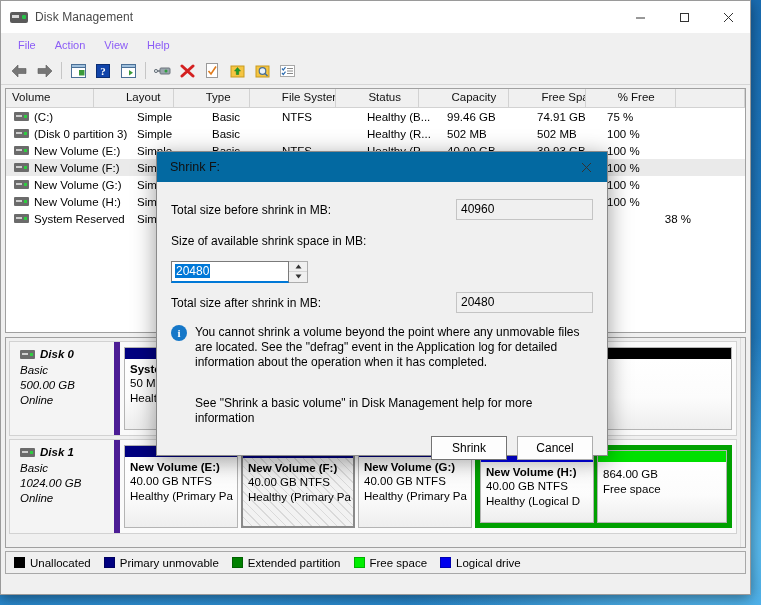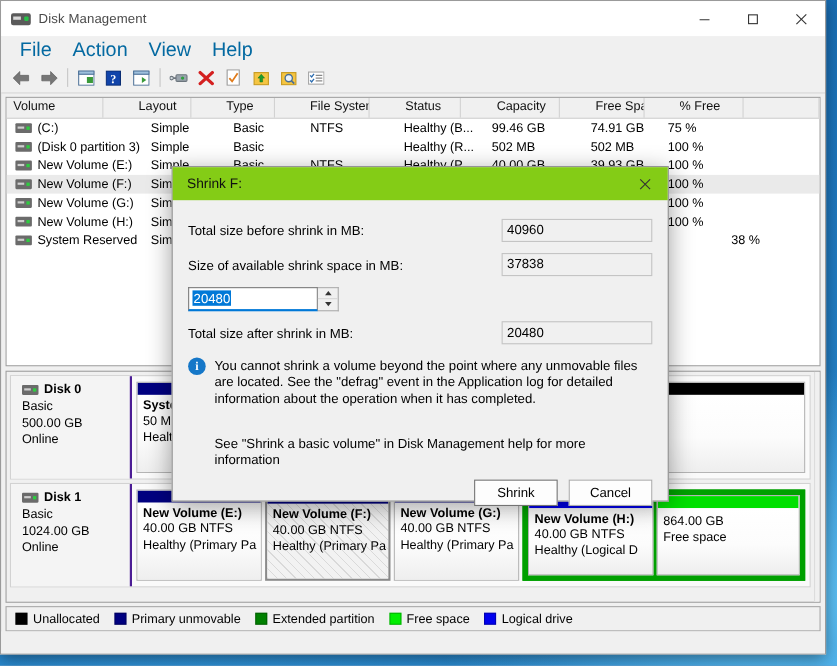--- a/index.html
+++ b/index.html
@@ -23,21 +23,21 @@
   .title-ico{width:18px;height:14px;margin:0 7px 0 9px;position:relative;flex:0 0 auto;}
   .title-ico .body{position:absolute;left:0;top:2px;width:18px;height:11px;background:#5a5a5a;border-radius:2px;}
   .title-ico .led{position:absolute;left:12px;top:5px;width:4px;height:4px;background:#29c24a;border-radius:1px;}
   .title-ico .slot{position:absolute;left:2px;top:5px;width:7px;height:3px;background:#d8d8d8;}
   .title-txt{font-size:12px;color:#4a4a4a;letter-spacing:.1px;}
   .winbtns{margin-left:auto;display:flex;height:32px;}
   .wbtn{width:44px;height:32px;display:flex;align-items:center;justify-content:center;color:#333;}
   .wbtn svg{display:block;}
   
   .menubar{height:24px;background:#f0f0f0;display:flex;align-items:center;padding-left:8px;flex:0 0 auto;}
-  .menu-item{font-size:18px;color:#0369a1;padding:3px 9px;margin-right:1px;}
+  .menu-item{font-size:11px;color:#8b5cf6;padding:3px 9px;margin-right:1px;}
   
   .toolbar{height:27px;background:#f0f0f0;border-bottom:1px solid #d6d6d6;display:flex;align-items:center;padding-left:6px;flex:0 0 auto;}
   .tb{width:24px;height:22px;display:flex;align-items:center;justify-content:center;margin-right:1px;}
   .tbsep{width:1px;height:17px;background:#c6c6c6;margin:0 4px;}
   
   .listwrap{flex:0 0 auto;height:243px;background:#fff;border:1px solid #a0a0a0;margin:3px 4px 0 4px;position:relative;overflow:hidden;}
   .lhead{display:flex;height:18px;background:#f0f0f0;border-bottom:1px solid #d2d2d2;gap:26px;}
   .lhead .hc{font-size:11.5px;color:#111;padding:2px 0 0 6px;border-right:1px solid #d2d2d2;box-sizing:border-box;overflow:hidden;white-space:nowrap;}
   .rows{position:relative;}
   .vrow{display:flex;height:17px;align-items:center;}
@@ -45,21 +45,21 @@
   .vc{font-size:11.5px;color:#000;box-sizing:border-box;padding-left:6px;overflow:hidden;white-space:nowrap;}
   .vc.first{display:flex;align-items:center;padding-left:8px;}
   .dico{width:15px;height:9px;position:relative;margin-right:5px;flex:0 0 auto;}
   .dico .b{position:absolute;inset:0;background:#6b6b6b;border-radius:1px;}
   .dico .g{position:absolute;right:2px;top:3px;width:3px;height:3px;background:#2ecc40;}
   .dico .s{position:absolute;left:2px;top:3px;width:6px;height:2px;background:#cfcfcf;}
   
   .gfx{flex:1 1 auto;background:#f0f0f0;border:1px solid #a0a0a0;margin:4px 4px 0 4px;position:relative;overflow:hidden;display:flex;}
   .gfx-inner{flex:1 1 auto;position:relative;}
   .disk-row{display:flex;height:95px;margin:3px 3px 0 3px;border:1px solid #d2d2d2;background:#fafafa;box-sizing:border-box;}
-  .disk-info{width:110px;border-right:2px solid #4c1d95;padding:6px 0 0 10px;box-sizing:border-box;background:#f4f4f4;}
+  .disk-info{width:110px;border-right:6px solid #4c1d95;padding:6px 0 0 10px;box-sizing:border-box;background:#f4f4f4;font-style:italic;}
   .disk-title{display:flex;align-items:center;font-size:11.5px;font-weight:bold;color:#000;margin-bottom:3px;}
   .disk-meta{font-size:11.5px;color:#000;line-height:15px;}
   .disk-bar{flex:1 1 auto;display:flex;padding:5px 4px 5px 4px;box-sizing:border-box;gap:3px;}
   .part{position:relative;box-sizing:border-box;background:#fff;border:1px solid #b4b4b4;display:flex;flex-direction:column;overflow:hidden;}
   .part .cap{height:11px;flex:0 0 auto;}
   .part .pbody{flex:1 1 auto;padding:4px 5px 0 5px;overflow:hidden;
     background:linear-gradient(to bottom,#ffffff 0%,#fcfcfc 55%,#eeeeee 100%);}
   .pname{font-size:11.5px;font-weight:bold;color:#000;white-space:nowrap;margin-bottom:1px;}
   .pline{font-size:11.5px;color:#000;white-space:nowrap;line-height:15px;}
   .part.hatched .pbody{
@@ -72,21 +72,21 @@
   .legend{flex:0 0 auto;height:21px;margin:3px 4px 0 4px;border:1px solid #a8a8a8;background:#f0f0f0;display:flex;align-items:center;padding-left:8px;}
   .lg{display:flex;align-items:center;margin-right:13px;}
   .sw{width:11px;height:11px;margin-right:5px;border:1px solid rgba(0,0,0,.25);box-sizing:border-box;}
   .lgt{font-size:11.5px;color:#000;white-space:nowrap;}
   .statusbar{flex:0 0 auto;height:20px;background:#f0f0f0;}
   
   .vsb{width:15px;background:#f0f0f0;border-left:1px solid #dcdcdc;position:relative;flex:0 0 auto;}
   
   .dlg{position:absolute;left:155px;top:150px;width:450px;height:303px;background:#f0f0f0;
        border:1px solid #8a8a8a;box-shadow:0 5px 22px rgba(0,0,0,.40);display:flex;flex-direction:column;z-index:50;}
-  .dlg-title{height:30px;background:#84cc16;display:flex;align-items:center;flex:0 0 auto;}
+  .dlg-title{height:30px;background:#0369a1;display:flex;align-items:center;flex:0 0 auto;}
   .dlg-title .t{font-size:12.5px;color:#111;padding-left:13px;}
   .dlg-x{margin-left:auto;width:42px;height:30px;display:flex;align-items:center;justify-content:center;color:#333;}
   .dlg-body{flex:1 1 auto;padding:12px 14px 0 14px;position:relative;}
   .frow{display:flex;align-items:center;height:31px;}
   .flab{font-size:12px;color:#000;flex:1 1 auto;}
   .fval{width:137px;height:21px;background:#f0f0f0;border:1px solid #c4c4c4;box-sizing:border-box;
         font-size:12px;color:#000;padding:2px 0 0 4px;}
   .spin{width:137px;height:22px;position:relative;display:flex;}
   .spin .inp{flex:1 1 auto;background:#fff;border:1px solid #7a7a7a;border-bottom:2px solid #0078d7;
        box-sizing:border-box;display:flex;align-items:center;padding-left:3px;}
@@ -487,21 +487,20 @@
           </svg>
       </div>
     </div>
     <div class="dlg-body">
       <div class="frow">
         <div class="flab">Total size before shrink in MB:</div>
         <div class="fval">40960</div>
       </div>
       <div class="frow">
         <div class="flab">Size of available shrink space in MB:</div>
-        <div class="fval">37838</div>
       </div>
       <div class="frow">
         <div class="spin">
           <div class="inp">
             <span class="seltext">20480</span>
           </div>
           <div class="btns">
             <div class="sb">
               <svg width="7" height="5" viewBox="0 0 7 5">
                   <path d="M3.5 0.5 L6.5 4.5 L0.5 4.5 Z" fill="#333"></path>

